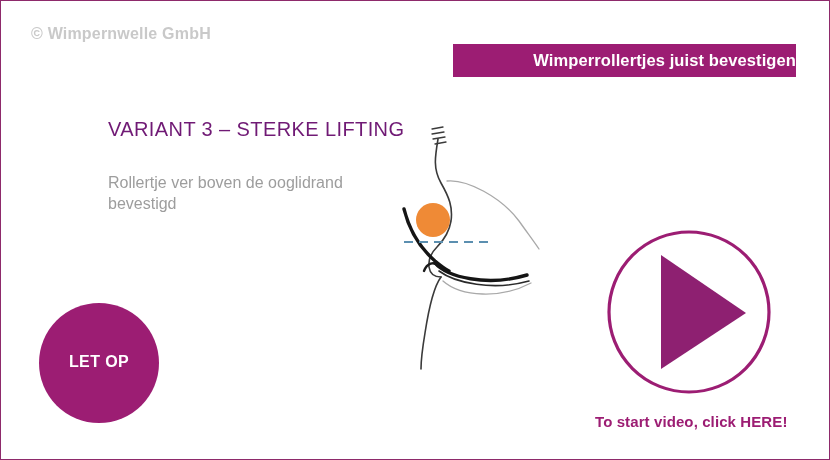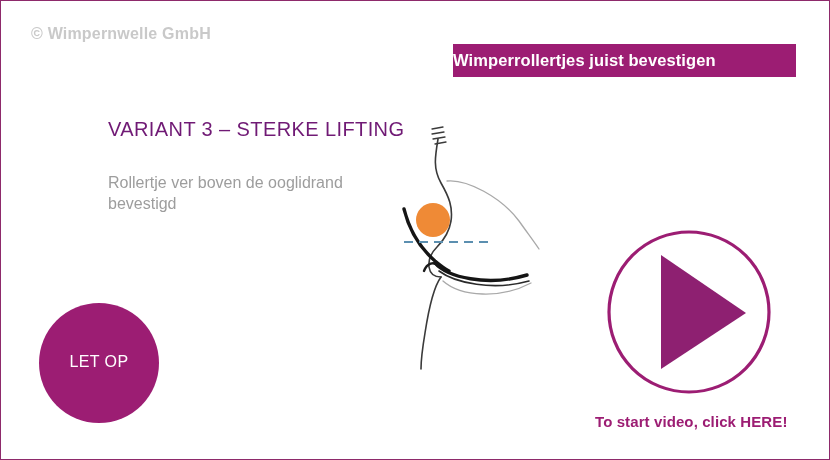--- a/index.html
+++ b/index.html
@@ -35,21 +35,21 @@
   
   .banner {
     position: absolute;
     left: 452px;
     top: 43px;
     width: 343px;
     height: 33px;
     background: #9c1d73;
     display: flex;
     align-items: center;
-    justify-content: flex-start;
+    justify-content: flex-end;
   }
   .banner-label {
     color: #ffffff;
     font-size: 16.5px;
     font-weight: bold;
     letter-spacing: 0.1px;
     white-space: nowrap;
   }
 
   
@@ -85,21 +85,21 @@
     background: #9c1d73;
   }
   .letop-label {
     position: absolute;
     left: 0;
     top: 50px;
     width: 100%;
     text-align: center;
     color: #ffffff;
     font-size: 16px;
-    font-weight: normal;
+    font-weight: bold;
     letter-spacing: 0.4px;
   }
 
   
   .play-button {
     position: absolute;
     left: 605px;
     top: 228px;
     width: 166px;
     height: 166px;

